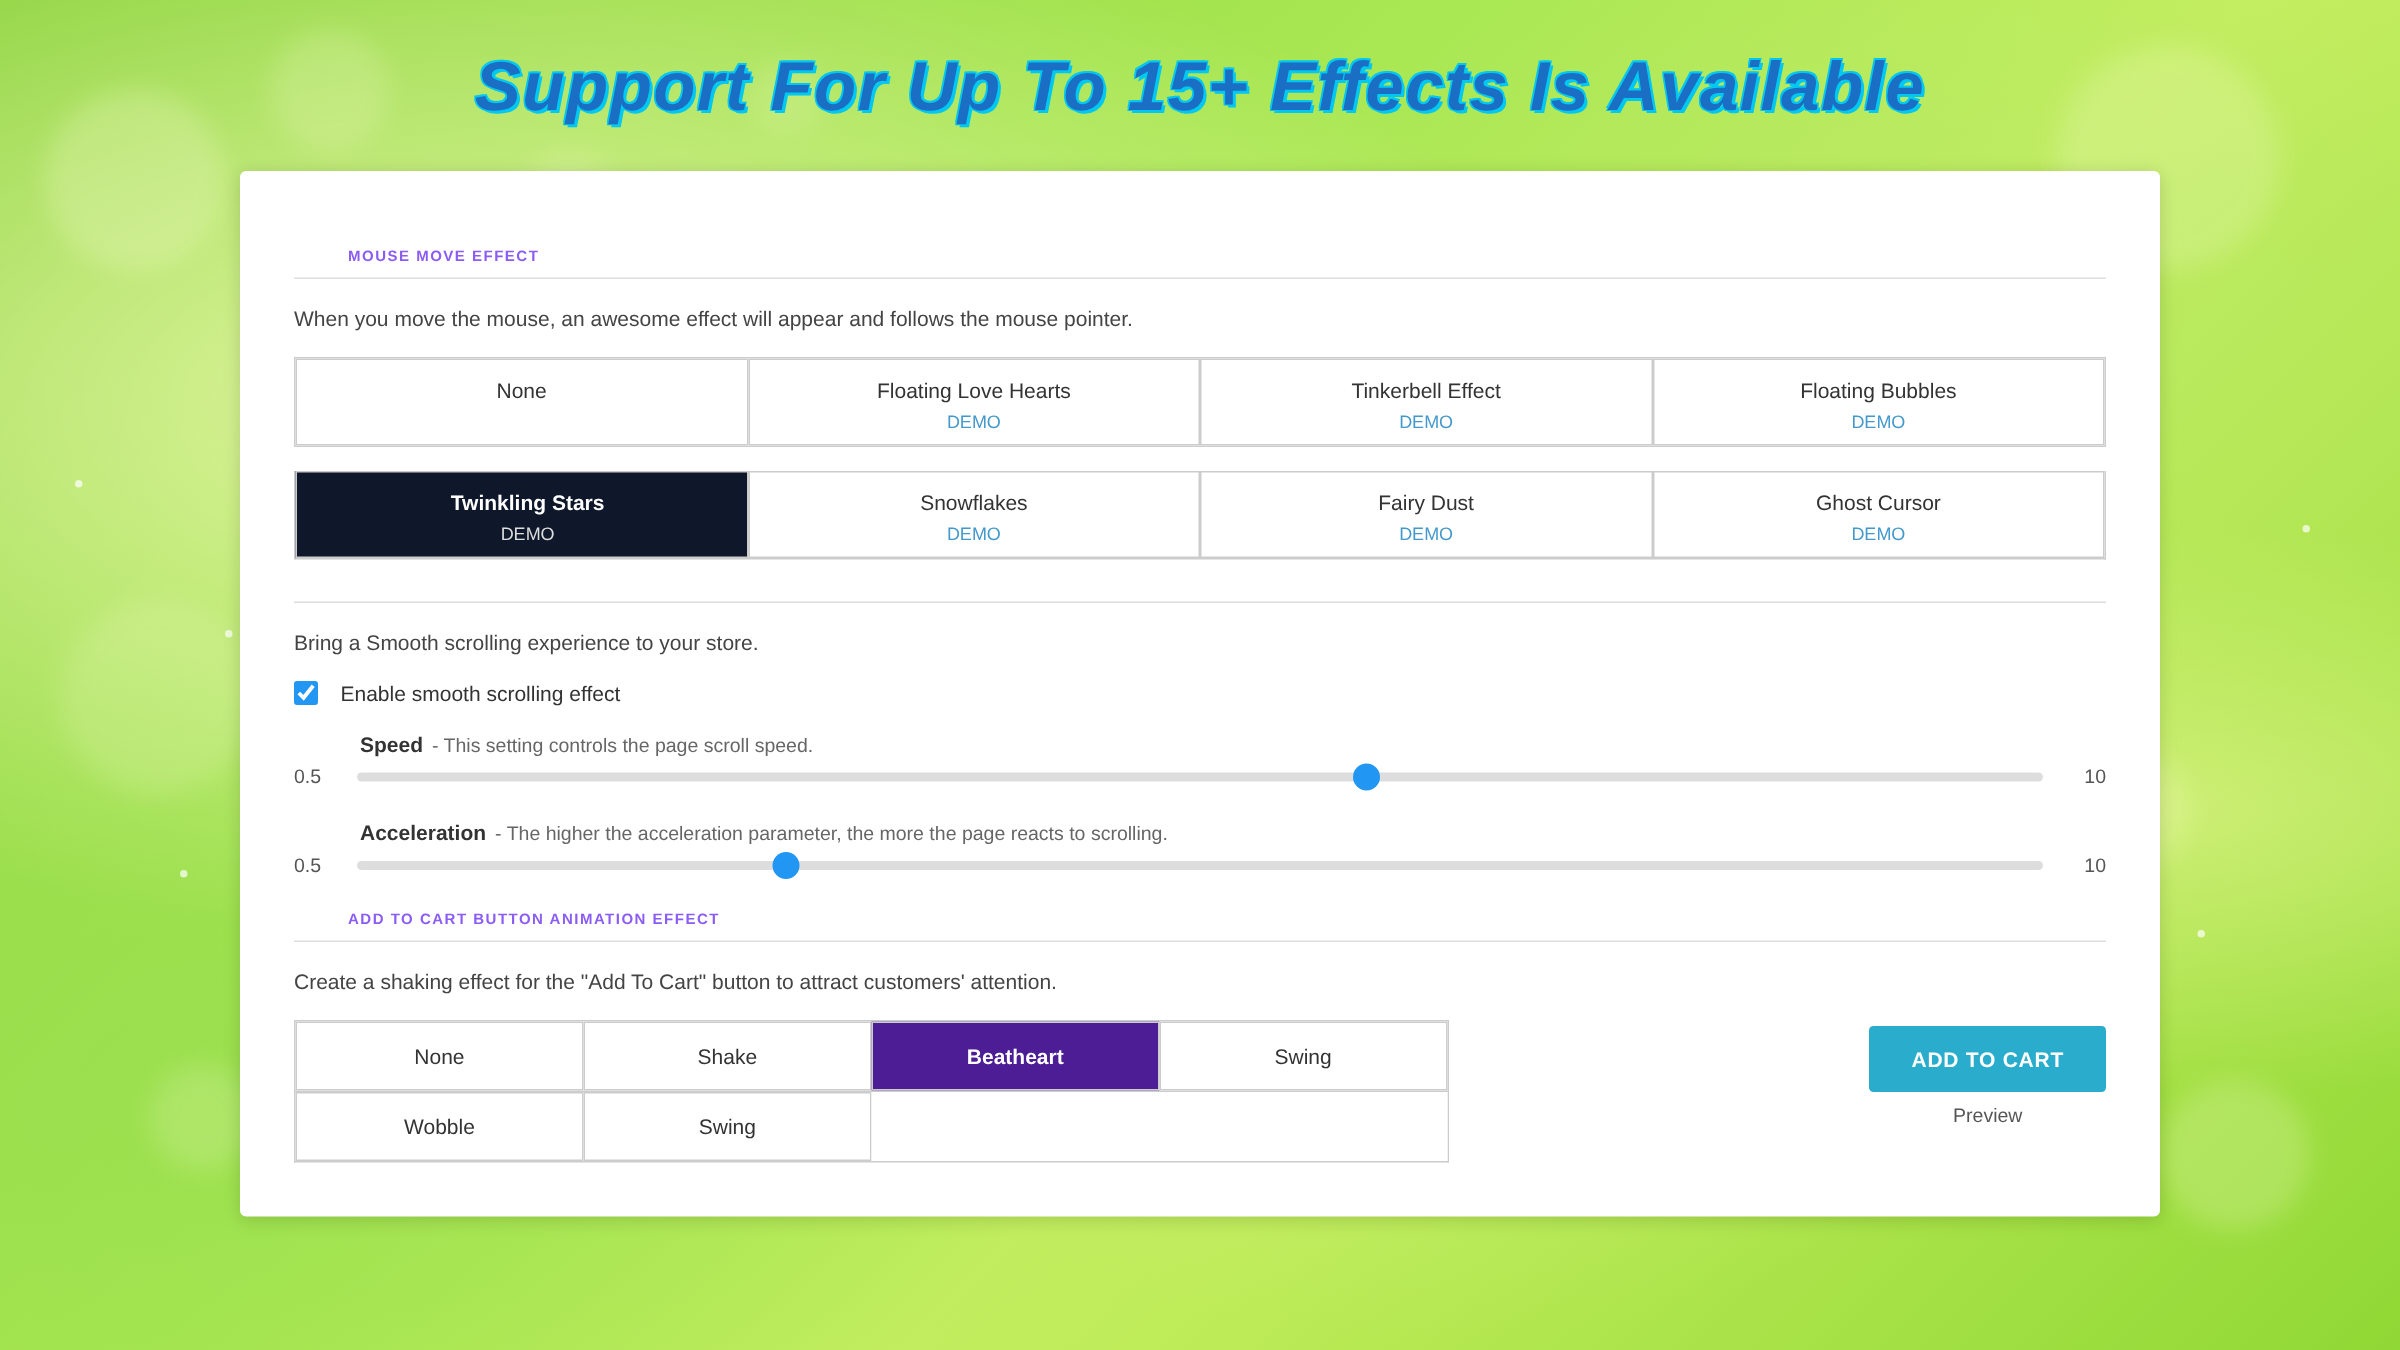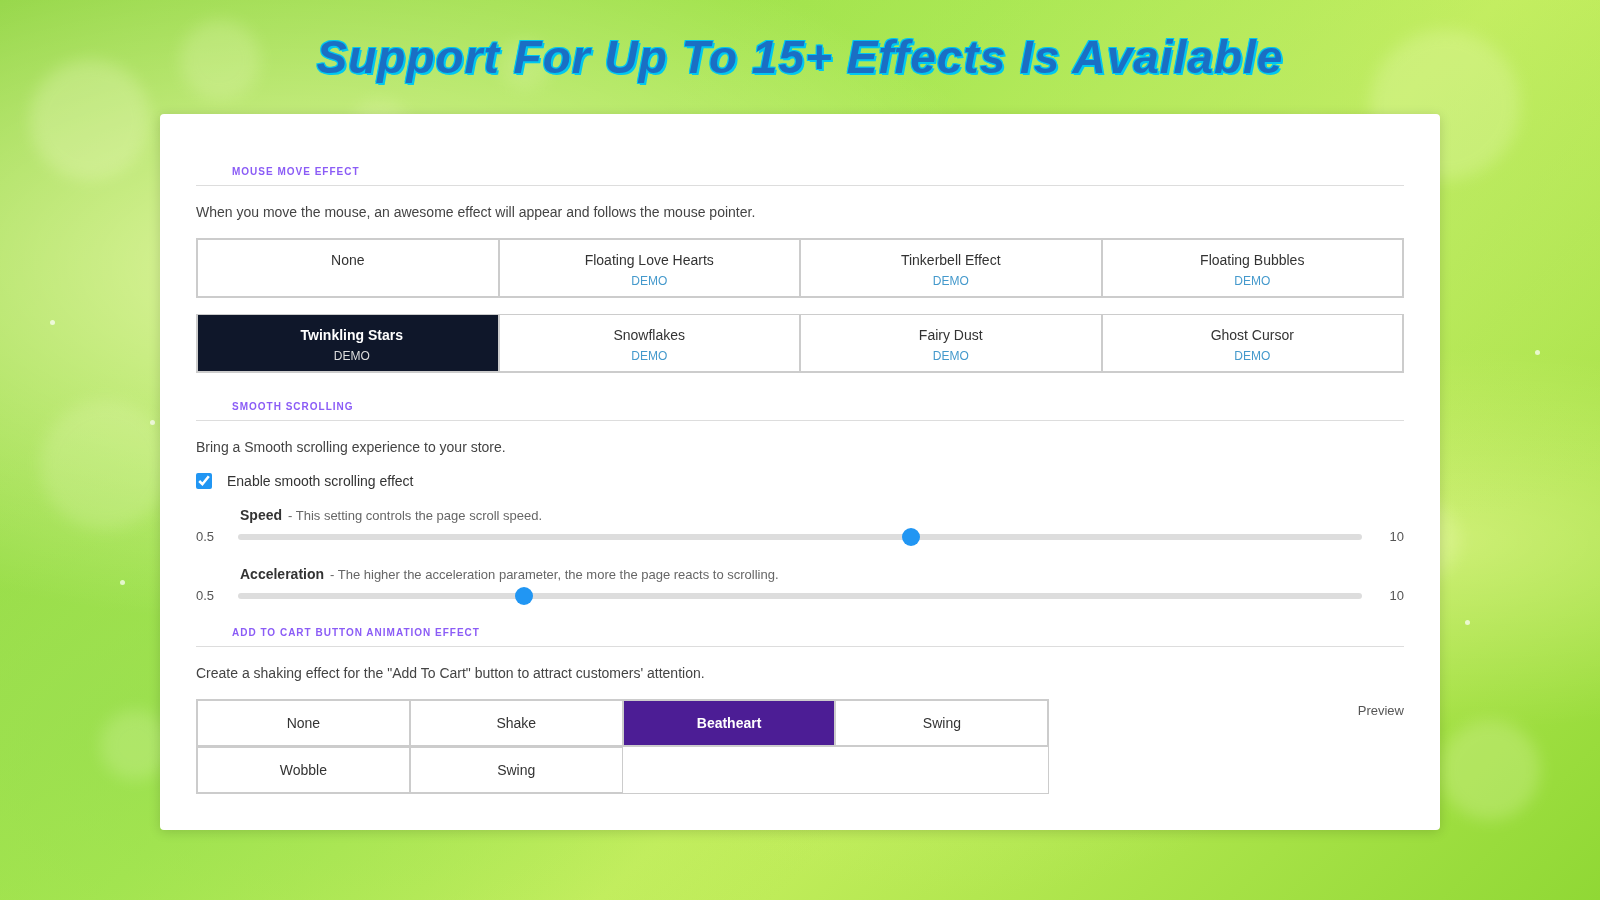--- a/index.html
+++ b/index.html
@@ -377,21 +377,20 @@
         <span class="effect-demo">DEMO</span>
       </div>
       <div class="effect-cell">
         <span class="effect-name">Ghost Cursor</span>
         <span class="effect-demo">DEMO</span>
       </div>
     </div>
   </div>
 
   <div class="smooth-section" style="margin-top:28px;">
-    <div class="section-title">SMOOTH SCROLLING</div>
     <hr class="section-divider">
     <div class="section-desc">Bring a Smooth scrolling experience to your store.</div>
 
     <div class="checkbox-row">
       <input type="checkbox" checked="" style="">
       <span class="checkbox-label">Enable smooth scrolling effect</span>
     </div>
 
     <div class="slider-group">
       <div class="slider-label-row">
@@ -435,18 +434,19 @@
 
         <div class="cart-bottom-grid">
           <div class="cart-bottom-cell">Wobble</div>
           <div class="cart-bottom-cell">Swing</div>
           <div class="cart-bottom-cell" style="border:none;cursor:default;"></div>
           <div class="cart-bottom-cell" style="border:none;cursor:default;"></div>
         </div>
       </div>
 
       <div class="add-to-cart-preview">
+        <button class="add-to-cart-btn">ADD TO CART</button>
         <span class="preview-label">Preview</span>
       </div>
     </div>
   </div>
 
 </div>
 
 </body></html>

